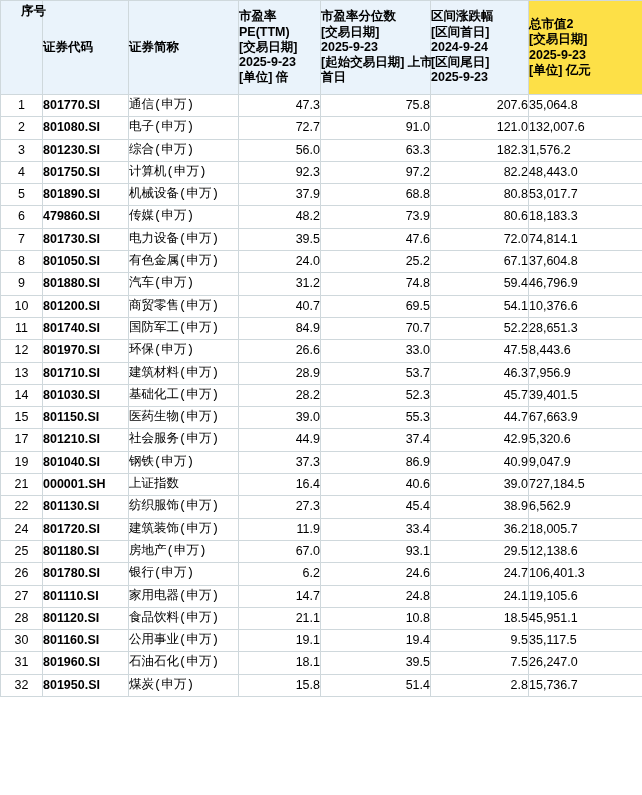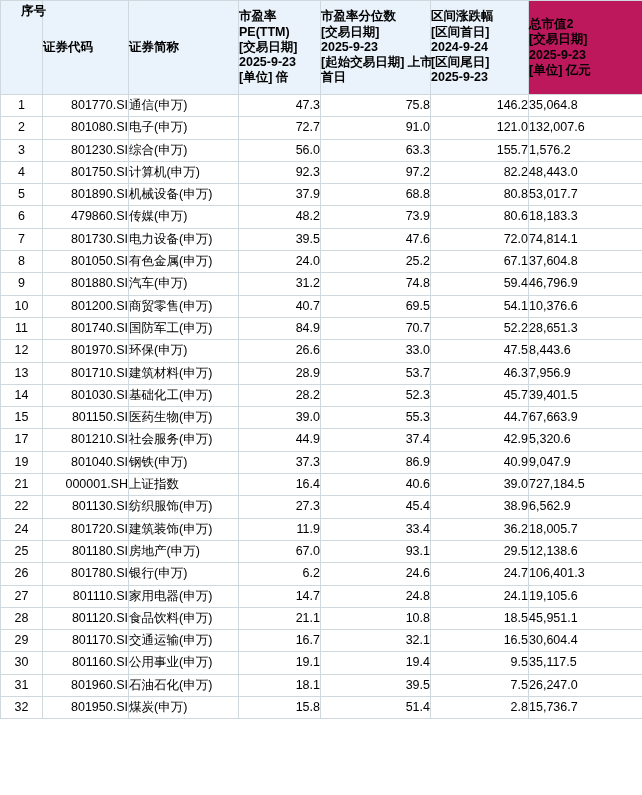--- a/index.html
+++ b/index.html
@@ -37,43 +37,43 @@
     text-align: left;
     height: 94px;
   }
   thead th.h-idx {
     text-align: center;
     vertical-align: top;
     padding-top: 3px;
     padding-left: 20px;
   }
   thead th.h-last {
-    background: #be185d;
+    background: #fde047;
   }
   .hdr-line { display: block; white-space: nowrap; }
 
   
   col.c-idx   { width: 42px; }
   col.c-code  { width: 86px; }
   col.c-name  { width: 110px; }
   col.c-pe    { width: 82px; }
   col.c-pct   { width: 110px; }
   col.c-chg   { width: 98px; }
   col.c-cap   { width: 114px; }
 
   tbody td {
     height: 21.3px;
     line-height: 21.3px;
     padding: 0 5px;
     white-space: nowrap;
     overflow: hidden;
   }
   td.idx { text-align: center; }
-  td.code { text-align: right; }
-  td.name { text-align: left; }
+  td.code { text-align: left; font-weight: bold; }
+  td.name { text-align: left; font-family: Liberation Mono, monospace; }
   td.num { text-align: right; }
   td.cap { }
 
   tbody tr td { background: #ffffff; }
 </style>
 </head>
 <body>
 
 <table class="sheet">
   <colgroup>
@@ -125,39 +125,39 @@
       </th>
     </tr>
   </thead>
   <tbody id="tbody">
       <tr>
         <td class="idx">1</td>
         <td class="code">801770.SI</td>
         <td class="name">通信(申万)</td>
         <td class="num">47.3</td>
         <td class="num">75.8</td>
-        <td class="num">146.2</td>
+        <td class="num">207.6</td>
         <td class="cap">35,064.8</td>
       </tr>
       <tr>
         <td class="idx">2</td>
         <td class="code">801080.SI</td>
         <td class="name">电子(申万)</td>
         <td class="num">72.7</td>
         <td class="num">91.0</td>
         <td class="num">121.0</td>
         <td class="cap">132,007.6</td>
       </tr>
       <tr>
         <td class="idx">3</td>
         <td class="code">801230.SI</td>
         <td class="name">综合(申万)</td>
         <td class="num">56.0</td>
         <td class="num">63.3</td>
-        <td class="num">155.7</td>
+        <td class="num">182.3</td>
         <td class="cap">1,576.2</td>
       </tr>
       <tr>
         <td class="idx">4</td>
         <td class="code">801750.SI</td>
         <td class="name">计算机(申万)</td>
         <td class="num">92.3</td>
         <td class="num">97.2</td>
         <td class="num">82.2</td>
         <td class="cap">48,443.0</td>
@@ -336,29 +336,20 @@
       <tr>
         <td class="idx">28</td>
         <td class="code">801120.SI</td>
         <td class="name">食品饮料(申万)</td>
         <td class="num">21.1</td>
         <td class="num">10.8</td>
         <td class="num">18.5</td>
         <td class="cap">45,951.1</td>
       </tr>
       <tr>
-        <td class="idx">29</td>
-        <td class="code">801170.SI</td>
-        <td class="name">交通运输(申万)</td>
-        <td class="num">16.7</td>
-        <td class="num">32.1</td>
-        <td class="num">16.5</td>
-        <td class="cap">30,604.4</td>
-      </tr>
-      <tr>
         <td class="idx">30</td>
         <td class="code">801160.SI</td>
         <td class="name">公用事业(申万)</td>
         <td class="num">19.1</td>
         <td class="num">19.4</td>
         <td class="num">9.5</td>
         <td class="cap">35,117.5</td>
       </tr>
       <tr>
         <td class="idx">31</td>

